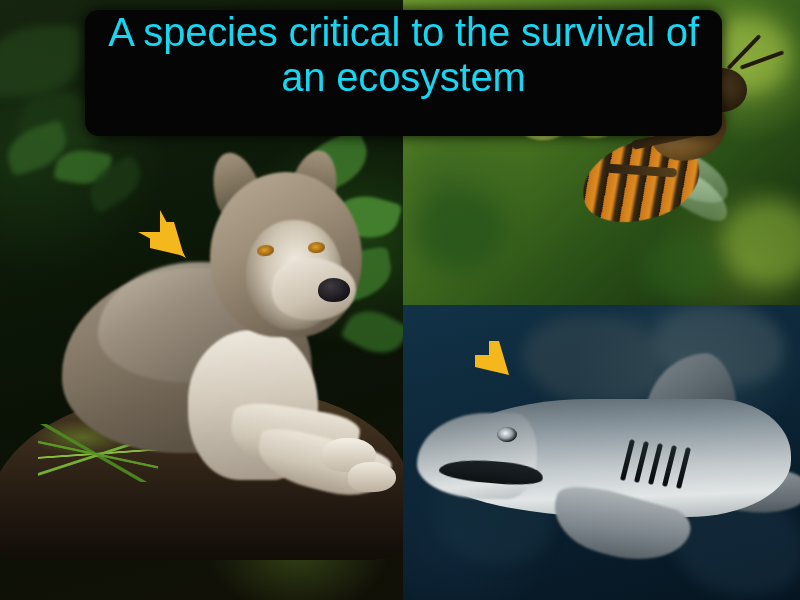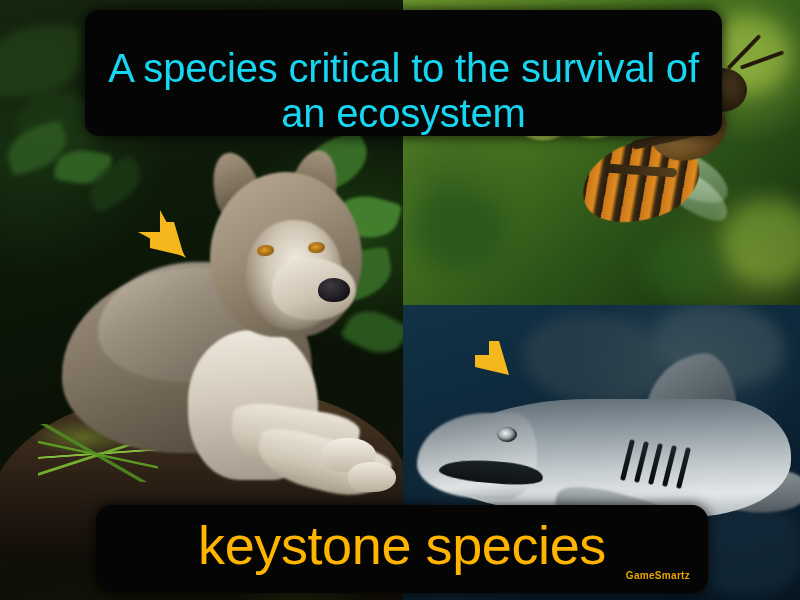--- a/index.html
+++ b/index.html
@@ -264,21 +264,21 @@
   
   .arrow { position: absolute; }
   .arrow svg { display: block; }
 
   
   #definition-box {
     position: absolute;
     left: 85px; top: 10px; width: 637px; height: 126px;
     background: #050505;
     border-radius: 14px;
-    display: flex; align-items: flex-end; justify-content: center;
+    display: flex; align-items: flex-start; justify-content: center;
     box-shadow: 0 0 14px rgba(0,0,0,.85);
   }
   #definition-text {
     color: #16d6f2;
     font-size: 40px;
     line-height: 1.13;
     text-align: center;
     font-weight: 400;
     letter-spacing: -.2px;
     padding: 0 16px;
@@ -417,18 +417,14 @@
       <svg width="76" height="76" viewBox="0 0 76 76">
         <path d="M6 6 L44 44 L30 44 L30 56 L64 64 L54 30 L44 30 L44 44 Z" fill="#f5b81c"></path>
       </svg>
     </div>
   </div>
 
   <div id="definition-box">
     <div id="definition-text">A species critical to the survival of an ecosystem</div>
   </div>
 
-  <div id="title-box">
-    <div id="title-text">keystone species</div>
-    <div id="watermark">GameSmartz</div>
-  </div>
 
 </div>
 
 </body></html>

